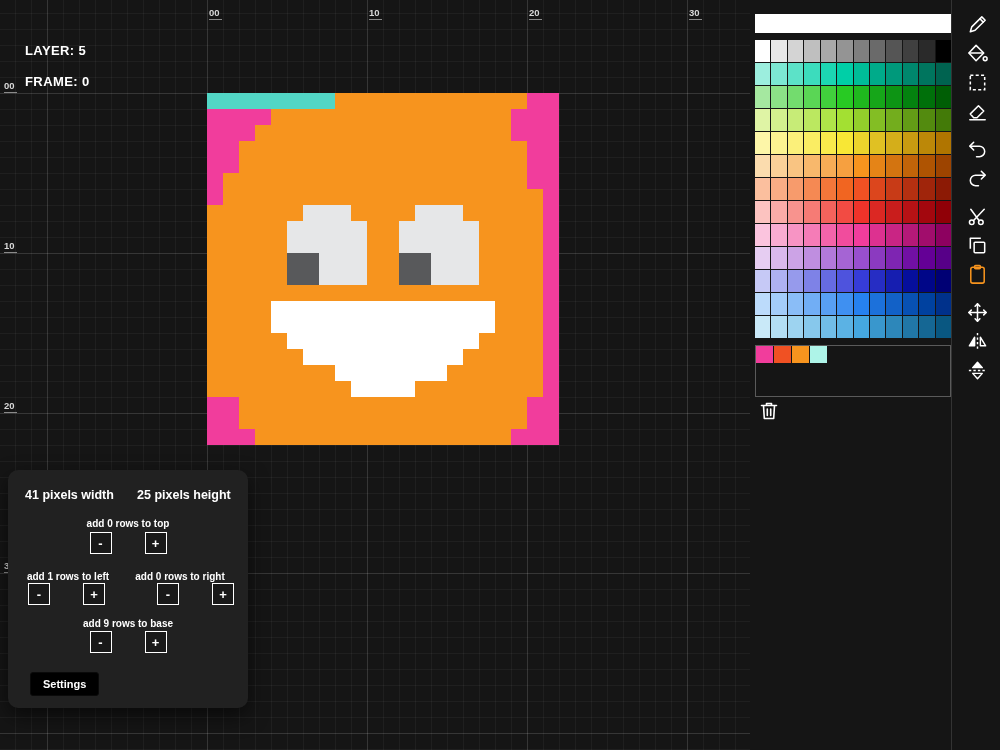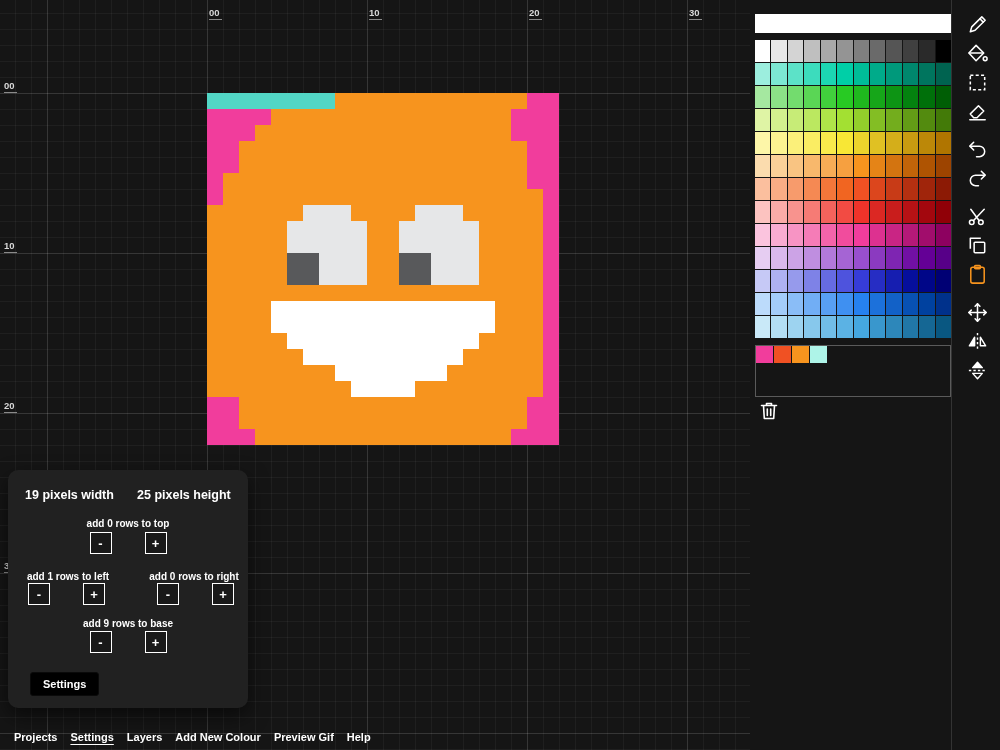--- a/index.html
+++ b/index.html
@@ -45,21 +45,21 @@
   .tool.gap{margin-top:9px;}
 
   
   .resize-panel{position:absolute;left:8px;top:470px;width:240px;height:238px;background:#212121;
     border-radius:10px;box-shadow:0 8px 20px rgba(0,0,0,.55);}
   .rp-head{position:absolute;top:18px;font-size:12.5px;font-weight:bold;}
   .rp-w{left:17px;} .rp-h{left:129px;}
   .rp-label{position:absolute;font-size:10px;font-weight:bold;text-align:center;}
   .rp-top-label{top:48px;left:0;width:100%;}
   .rp-left-label{top:101px;left:10px;width:100px;}
-  .rp-right-label{top:101px;left:136px;width:100px;}
+  .rp-right-label{top:101px;left:122px;width:100px;}
   .rp-base-label{top:148px;left:0;width:100%;}
   .rp-row{position:absolute;display:flex;}
   .rp-row button{width:22px;height:22px;background:#191919;border:1px solid #fff;color:#fff;
     font-weight:bold;font-size:13px;line-height:1;display:flex;align-items:center;
     justify-content:center;cursor:pointer;padding:0;}
   .rp-top-btns{top:62px;left:0;width:100%;justify-content:center;gap:33px;}
   .rp-left-btns{top:113px;left:20px;width:77px;justify-content:space-between;}
   .rp-right-btns{top:113px;left:149px;width:77px;justify-content:space-between;}
   .rp-base-btns{top:161px;left:0;width:100%;justify-content:center;gap:33px;}
   .convert{position:absolute;left:22px;top:202px;background:#000;color:#fff;border:1px solid #0a0a0a;
@@ -71,20 +71,24 @@
     padding-left:14px;gap:13px;box-sizing:border-box;}
   .menu-item{font-size:11px;font-weight:bold;cursor:pointer;white-space:nowrap;}
   .menu-item.active{text-decoration:underline;text-underline-offset:3px;}
 </style>
 </head>
 <body>
 
 <div id="app">
 
   <div class="canvas-area">
+    <div class="info">
+      <div>LAYER: 5</div>
+      <div>FRAME: 0</div>
+    </div>
     <div id="ruler-top">
         <span class="ruler-num-top" style="left: 209px;">00</span>
         <span class="ruler-num-top" style="left: 369px;">10</span>
         <span class="ruler-num-top" style="left: 529px;">20</span>
         <span class="ruler-num-top" style="left: 689px;">30</span>
       </div>
     <div id="ruler-left">
         <span class="ruler-num-left" style="top: 80px;">00</span>
         <span class="ruler-num-left" style="top: 240px;">10</span>
         <span class="ruler-num-left" style="top: 400px;">20</span>
@@ -823,21 +827,21 @@
     <button class="tool">
       <svg viewBox="0 0 24 24" fill="none" stroke="currentColor" stroke-width="1.5" stroke-linejoin="round">
         <line x1="3" y1="12" x2="21" y2="12" stroke-dasharray="2.5 2.2"></line>
         <path d="M7 9h10l-5-5.5z" fill="currentColor"></path>
           <path d="M7 15h10l-5 5.5z"></path>
       </svg>
     </button>
   </div>
 
   <div class="resize-panel">
-    <span class="rp-head rp-w">19 pixels width</span>
+    <span class="rp-head rp-w">41 pixels width</span>
     <span class="rp-head rp-h">25 pixels height</span>
 
     <div class="rp-label rp-top-label">add 0 rows to top</div>
     <div class="rp-row rp-top-btns">
       <button>-</button>
       <button>+</button>
     </div>
 
     <div class="rp-label rp-left-label">add 1 rows to left</div>
     <div class="rp-label rp-right-label">add 0 rows to right</div>
@@ -852,22 +856,14 @@
 
     <div class="rp-label rp-base-label">add 9 rows to base</div>
     <div class="rp-row rp-base-btns">
       <button>-</button>
       <button>+</button>
     </div>
 
     <button class="convert">Settings</button>
   </div>
 
-  <nav class="menu" id="menu">
-      <span class="menu-item">Projects</span>
-      <span class="menu-item active">Settings</span>
-      <span class="menu-item">Layers</span>
-      <span class="menu-item">Add New Colour</span>
-      <span class="menu-item">Preview Gif</span>
-      <span class="menu-item">Help</span>
-    </nav>
 
 </div>
 
 </body></html>

